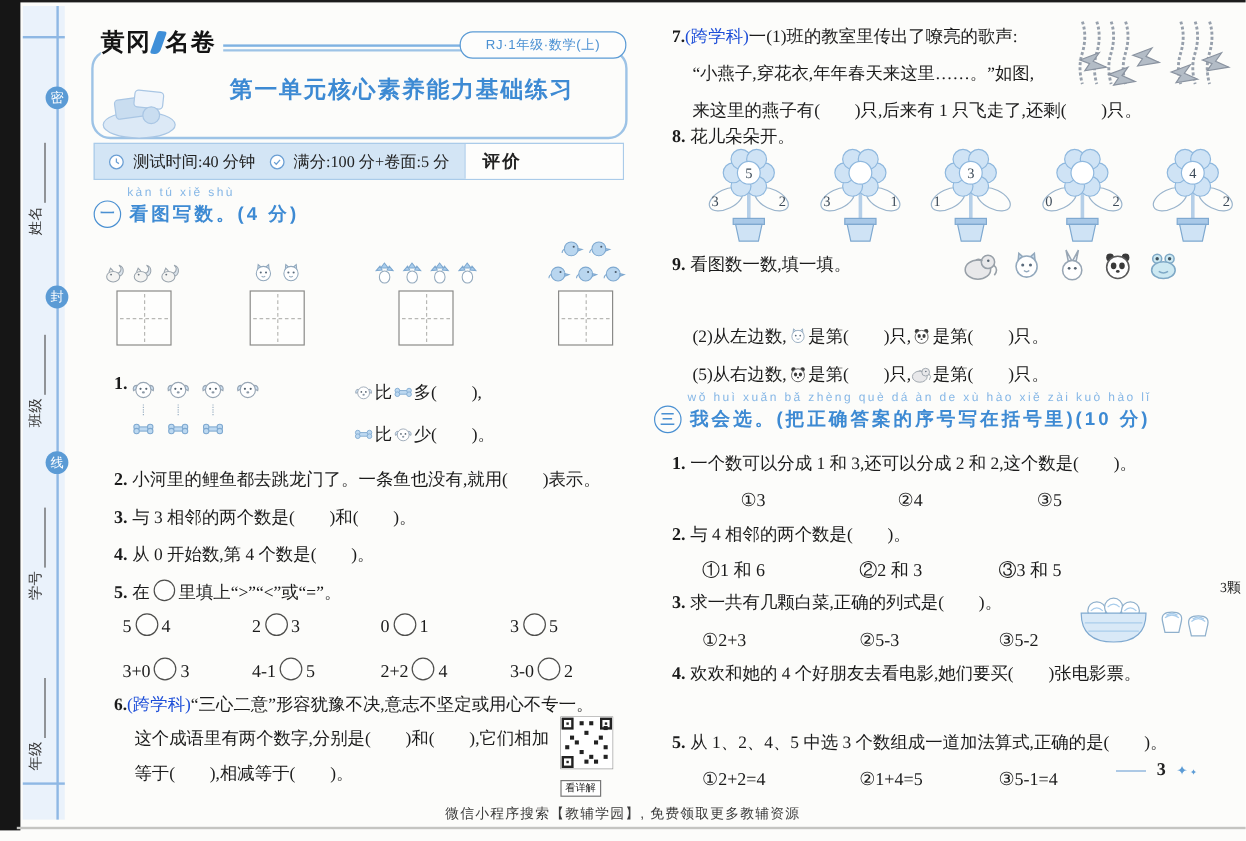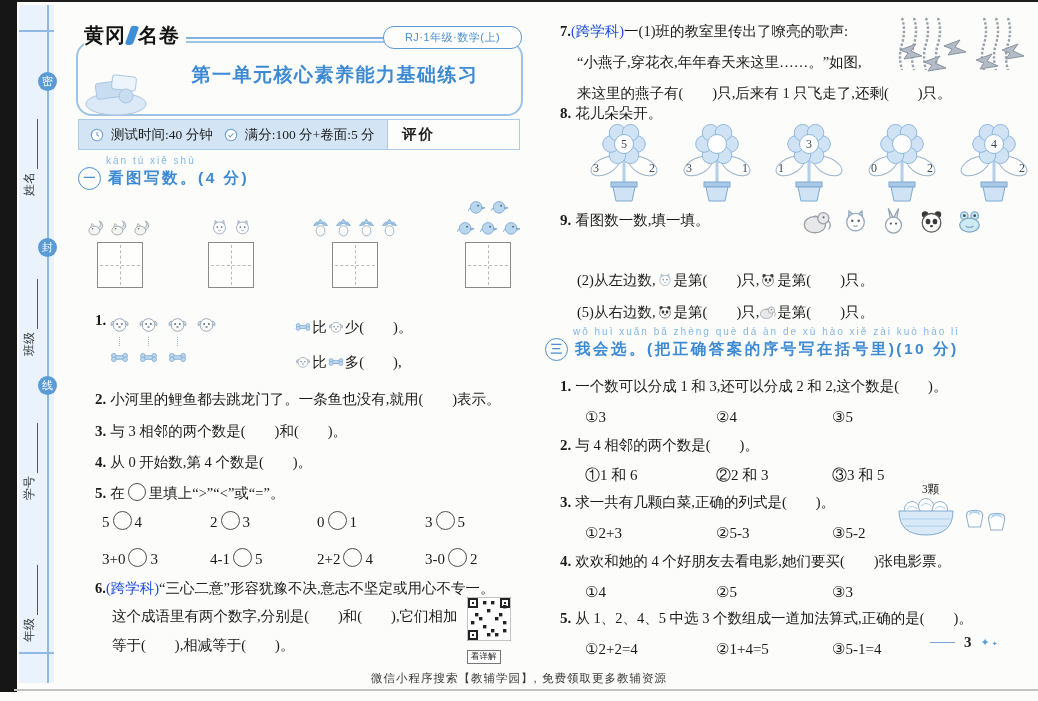--- a/index.html
+++ b/index.html
@@ -91,21 +91,21 @@
   .qr-caption{display:inline-block;font:8.5px "Liberation Sans",sans-serif;border:1px solid #777;
       padding:0 3px;margin-top:2px;color:#222;background:#fff;}
 
   
   .q7{position:absolute;left:560px;top:16px;width:470px;font-size:14.5px;line-height:2.15;}
   .q7 .ind{padding-left:17px;}
   .swallows{position:absolute;left:888px;top:12px;width:148px;height:74px;}
   .flowers{position:absolute;left:583px;top:120px;width:452px;display:flex;justify-content:space-between;}
   .q9-animals{position:absolute;left:802px;top:206px;display:flex;gap:7px;}
   .opts{position:absolute;font-size:15px;display:grid;grid-template-columns:131px 116px auto;}
-  .cabbage-wrap{position:absolute;left:896px;top:482px;width:138px;}
+  .cabbage-wrap{position:absolute;left:896px;top:482px;width:138px;text-align:right;}
   .cabbage-label{font-size:11.5px;margin-left:26px;}
   .pageno{position:absolute;left:930px;top:634px;display:flex;align-items:center;gap:9px;}
   .pageno .dash{width:25px;height:0;border-top:1.5px solid #7aa7d8;}
   .pageno .num{font:bold 15px "Liberation Serif",serif;color:#222;}
   .sparkle{color:#5b9bd5;font-size:11px;letter-spacing:2px;}
   .sparkle .small{font-size:7px;}
 
   .promo{position:absolute;left:0;width:1038px;top:671px;text-align:center;
       font:11.5px "Liberation Sans",sans-serif;color:#3a3a3a;letter-spacing:1px;}
 </style>
@@ -417,54 +417,54 @@
                 <circle cx="5.5" cy="10" r="2.6" fill="#bdd9f1" stroke="#7fa9d0"></circle>
                 <circle cx="5.5" cy="14" r="2.6" fill="#bdd9f1" stroke="#7fa9d0"></circle>
                 <circle cx="18.5" cy="10" r="2.6" fill="#bdd9f1" stroke="#7fa9d0"></circle>
                 <circle cx="18.5" cy="14" r="2.6" fill="#bdd9f1" stroke="#7fa9d0"></circle>
               </svg>
             </span>
           </span>
         </div>
       </div>
     <div class="q1-lines">
+      <div class="tline"><span class="icon" style="height: 18px; width: 18px;">
+            <svg viewBox="0 0 24 24">
+              <path d="M6 8.5q-3.6.4-2.6 4.6l3.6-2.1zM18 8.5q3.6.4 2.6 4.6l-3.6-2.1z" fill="#cfe2f4" stroke="#98a6b4"></path>
+              <circle cx="12" cy="12.5" r="6.6" fill="#fff" stroke="#98a6b4"></circle>
+              <circle cx="9.5" cy="11.5" r=".95" fill="#56636f"></circle>
+              <circle cx="14.5" cy="11.5" r=".95" fill="#56636f"></circle>
+              <ellipse cx="12" cy="14.6" rx="1.3" ry="1" fill="#8a97a4"></ellipse>
+            </svg>
+          </span><span>比</span><span class="icon" style="height: 18px; width: 18px;">
+            <svg viewBox="0 0 24 24">
+              <rect x="5.5" y="10" width="13" height="4" fill="#bdd9f1" stroke="#7fa9d0"></rect>
+              <circle cx="5.5" cy="10" r="2.6" fill="#bdd9f1" stroke="#7fa9d0"></circle>
+              <circle cx="5.5" cy="14" r="2.6" fill="#bdd9f1" stroke="#7fa9d0"></circle>
+              <circle cx="18.5" cy="10" r="2.6" fill="#bdd9f1" stroke="#7fa9d0"></circle>
+              <circle cx="18.5" cy="14" r="2.6" fill="#bdd9f1" stroke="#7fa9d0"></circle>
+            </svg>
+          </span><span>多(　　),</span></div>
       <div class="tline"><span class="icon" style="height: 18px; width: 18px;">
             <svg viewBox="0 0 24 24">
               <rect x="5.5" y="10" width="13" height="4" fill="#bdd9f1" stroke="#7fa9d0"></rect>
               <circle cx="5.5" cy="10" r="2.6" fill="#bdd9f1" stroke="#7fa9d0"></circle>
               <circle cx="5.5" cy="14" r="2.6" fill="#bdd9f1" stroke="#7fa9d0"></circle>
               <circle cx="18.5" cy="10" r="2.6" fill="#bdd9f1" stroke="#7fa9d0"></circle>
               <circle cx="18.5" cy="14" r="2.6" fill="#bdd9f1" stroke="#7fa9d0"></circle>
             </svg>
           </span><span>比</span><span class="icon" style="height: 18px; width: 18px;">
             <svg viewBox="0 0 24 24">
               <path d="M6 8.5q-3.6.4-2.6 4.6l3.6-2.1zM18 8.5q3.6.4 2.6 4.6l-3.6-2.1z" fill="#cfe2f4" stroke="#98a6b4"></path>
               <circle cx="12" cy="12.5" r="6.6" fill="#fff" stroke="#98a6b4"></circle>
               <circle cx="9.5" cy="11.5" r=".95" fill="#56636f"></circle>
               <circle cx="14.5" cy="11.5" r=".95" fill="#56636f"></circle>
               <ellipse cx="12" cy="14.6" rx="1.3" ry="1" fill="#8a97a4"></ellipse>
             </svg>
           </span><span>少(　　)。</span></div>
-      <div class="tline"><span class="icon" style="height: 18px; width: 18px;">
-            <svg viewBox="0 0 24 24">
-              <path d="M6 8.5q-3.6.4-2.6 4.6l3.6-2.1zM18 8.5q3.6.4 2.6 4.6l-3.6-2.1z" fill="#cfe2f4" stroke="#98a6b4"></path>
-              <circle cx="12" cy="12.5" r="6.6" fill="#fff" stroke="#98a6b4"></circle>
-              <circle cx="9.5" cy="11.5" r=".95" fill="#56636f"></circle>
-              <circle cx="14.5" cy="11.5" r=".95" fill="#56636f"></circle>
-              <ellipse cx="12" cy="14.6" rx="1.3" ry="1" fill="#8a97a4"></ellipse>
-            </svg>
-          </span><span>比</span><span class="icon" style="height: 18px; width: 18px;">
-            <svg viewBox="0 0 24 24">
-              <rect x="5.5" y="10" width="13" height="4" fill="#bdd9f1" stroke="#7fa9d0"></rect>
-              <circle cx="5.5" cy="10" r="2.6" fill="#bdd9f1" stroke="#7fa9d0"></circle>
-              <circle cx="5.5" cy="14" r="2.6" fill="#bdd9f1" stroke="#7fa9d0"></circle>
-              <circle cx="18.5" cy="10" r="2.6" fill="#bdd9f1" stroke="#7fa9d0"></circle>
-              <circle cx="18.5" cy="14" r="2.6" fill="#bdd9f1" stroke="#7fa9d0"></circle>
-            </svg>
-          </span><span>多(　　),</span></div>
     </div>
   </div>
 
   <div class="q-line" style="left:95px;top:390px"><b>2.</b><span>小河里的鲤鱼都去跳龙门了。一条鱼也没有,就用(　　)表示。</span></div>
   <div class="q-line" style="left:95px;top:422px"><b>3.</b><span>与 3 相邻的两个数是(　　)和(　　)。</span></div>
   <div class="q-line" style="left:95px;top:453px"><b>4.</b><span>从 0 开始数,第 4 个数是(　　)。</span></div>
   <div class="q-line" style="left:95px;top:483px"><b>5.</b><span><span>在</span><span class="cmp-circle"></span><span>里填上“&gt;”“&lt;”或“=”。</span></span></div>
   <div class="cmp-grid" id="cmp-grid">
       <div class="cmp-row">
         <span class="cmp-cell"><span>5</span><span class="cmp-circle"></span><span>4</span></span>
@@ -709,21 +709,21 @@
 
   <div class="sec" style="left:545px;top:326px">
     <div class="pinyin">wǒ huì xuǎn  bǎ zhèng què dá àn de xù hào xiě zài kuò hào lǐ</div>
     <div class="sec-row">
         <span class="sec-circle">三</span>
         <span class="sec-title">我会选。(把正确答案的序号写在括号里)(10 分)</span>
       </div>
   </div>
 
   <div class="q-line" style="left:560px;top:377px"><b>1.</b><span>一个数可以分成 1 和 3,还可以分成 2 和 2,这个数是(　　)。</span></div>
-  <div class="opts" style="left:585px;top:408px">
+  <div class="opts" style="left:617px;top:408px">
       <span class="option">①3</span>
       <span class="option">②4</span>
       <span class="option">③5</span>
     </div>
 
   <div class="q-line" style="left:560px;top:436px"><b>2.</b><span>与 4 相邻的两个数是(　　)。</span></div>
   <div class="opts" style="left:585px;top:466px">
       <span class="option">①1 和 6</span>
       <span class="option">②2 和 3</span>
       <span class="option">③3 和 5</span>
@@ -751,25 +751,20 @@
           </g>
         </svg></span>
   </div>
   <div class="opts" style="left:585px;top:524px">
       <span class="option">①2+3</span>
       <span class="option">②5-3</span>
       <span class="option">③5-2</span>
     </div>
 
   <div class="q-line" style="left:560px;top:552px"><b>4.</b><span>欢欢和她的 4 个好朋友去看电影,她们要买(　　)张电影票。</span></div>
-  <div class="opts" style="left:585px;top:583px">
-      <span class="option">①4</span>
-      <span class="option">②5</span>
-      <span class="option">③3</span>
-    </div>
 
   <div class="q-line" style="left:560px;top:609px"><b>5.</b><span>从 1、2、4、5 中选 3 个数组成一道加法算式,正确的是(　　)。</span></div>
   <div class="opts" style="left:585px;top:640px">
       <span class="option">①2+2=4</span>
       <span class="option">②1+4=5</span>
       <span class="option">③5-1=4</span>
     </div>
 
   <div class="pageno">
     <span class="dash"></span>

